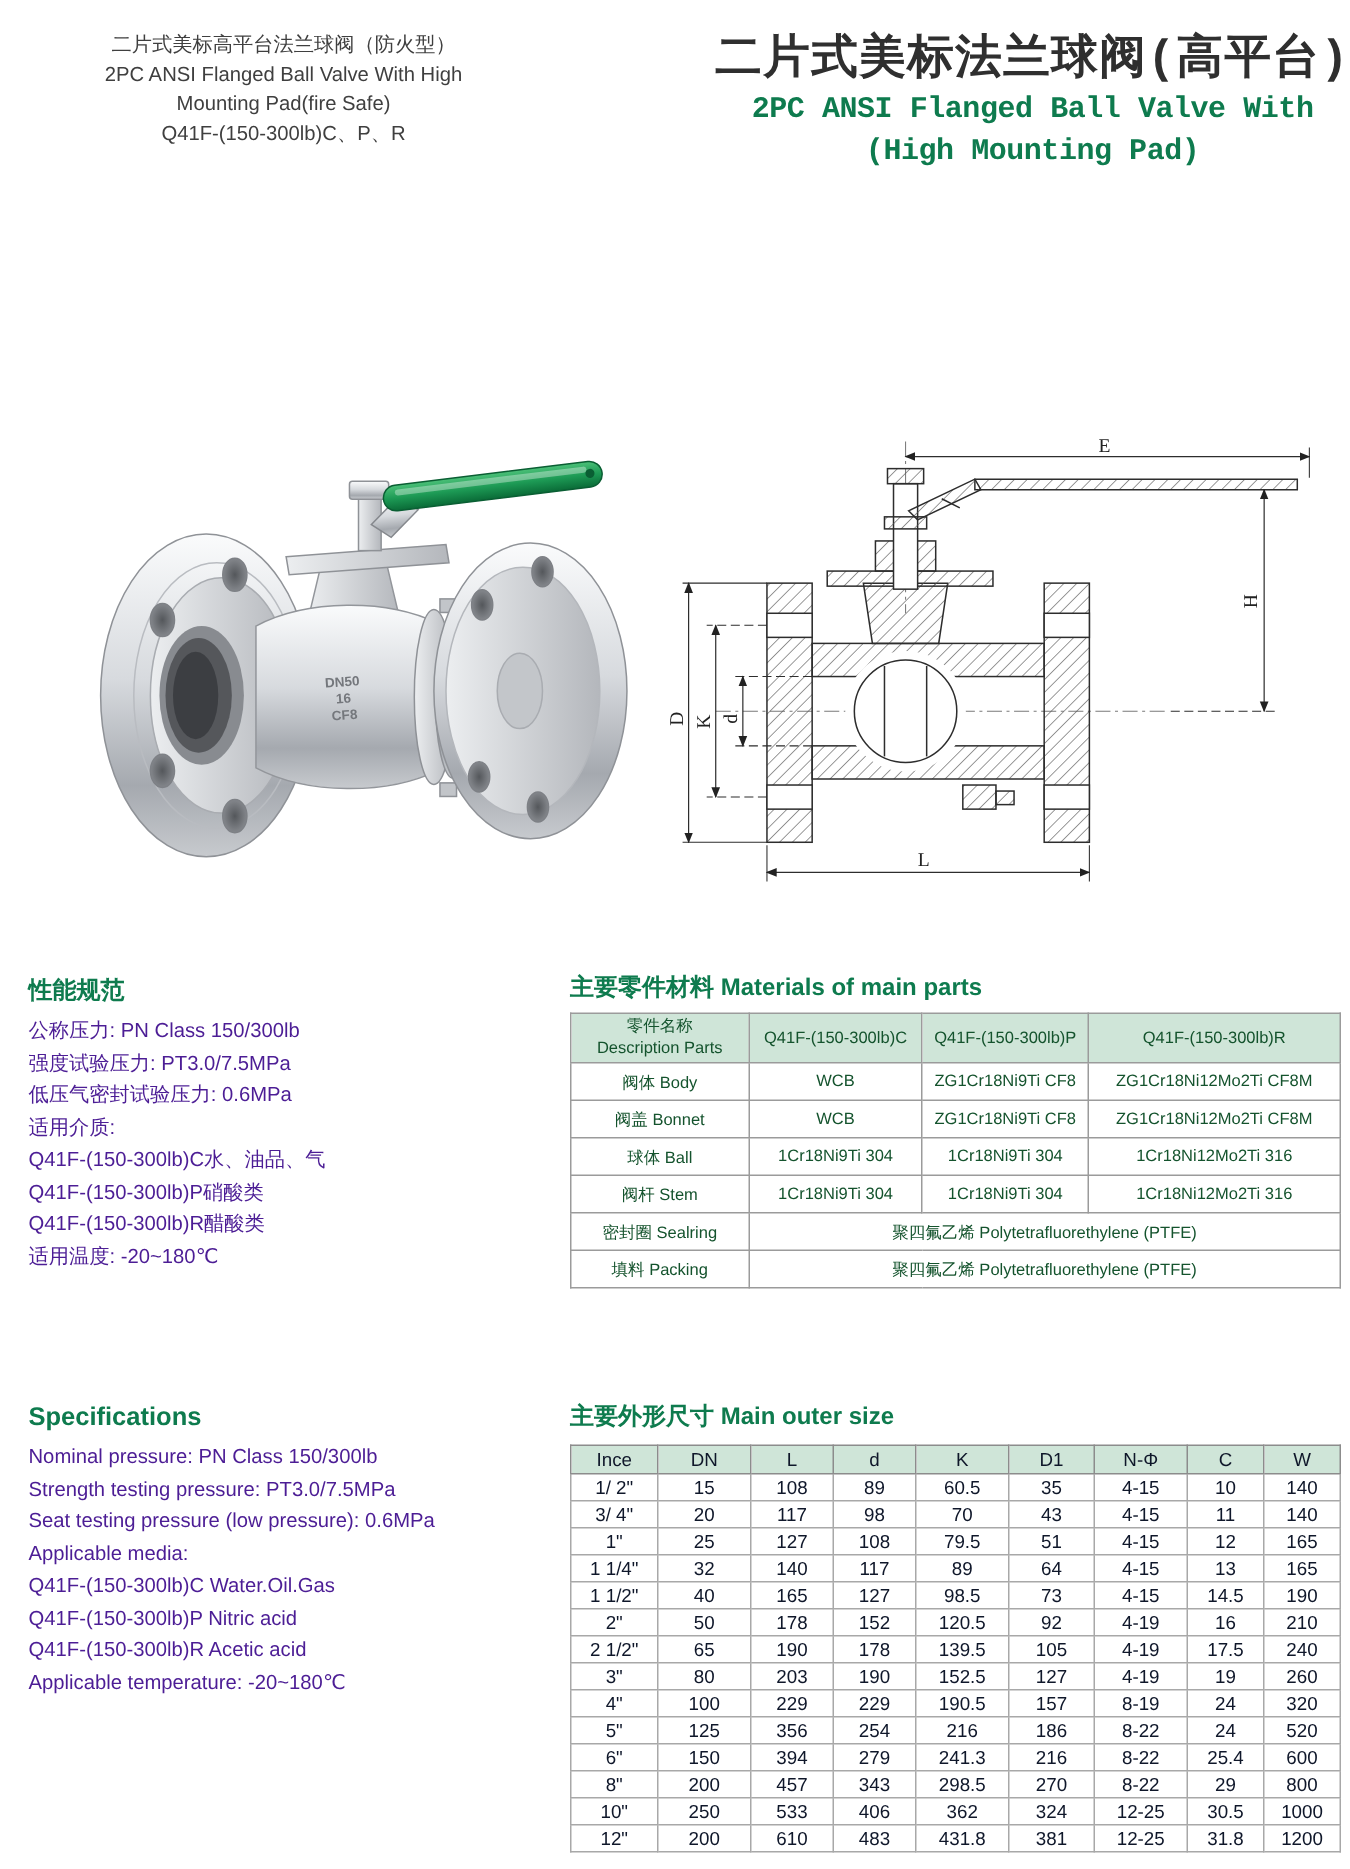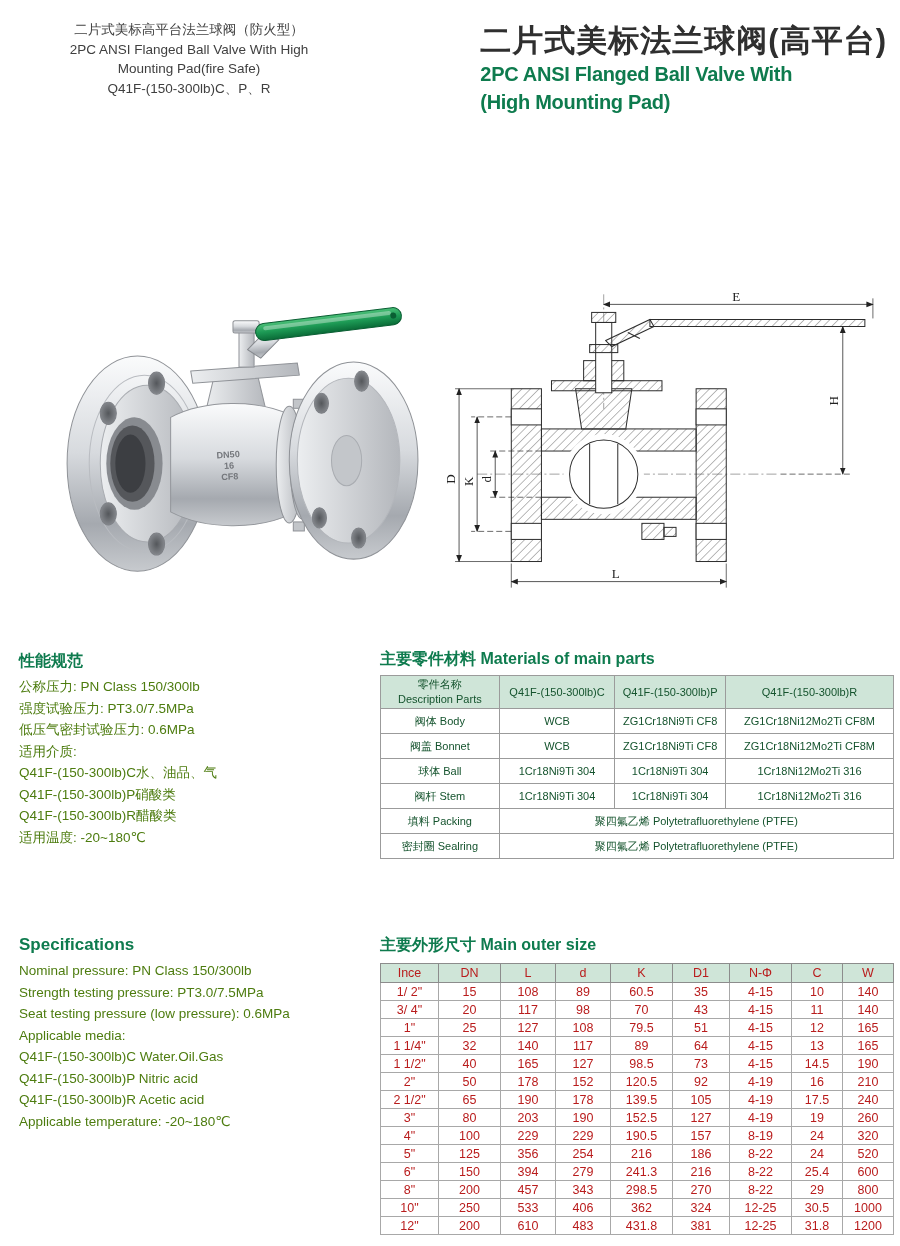--- a/index.html
+++ b/index.html
@@ -6,53 +6,53 @@
     --green:#0e7b4e;
     --th-bg:#cfe5d8;
     --ink:#2e2e2e;
   }
   html,body{margin:0;padding:0;background:#ffffff;}
   body{font-family:"Liberation Sans","DejaVu Sans",sans-serif;color:var(--ink);}
   .page{position:relative;width:900px;height:1246px;background:#ffffff;overflow:hidden;}
 
   
   .hdr-left{position:absolute;left:19px;top:20px;width:340px;font-size:13.5px;line-height:19.5px;color:#3f3f3f;text-align:center;}
-  .hdr-right{position:absolute;right:13px;top:22px;text-align:left;}
+  .hdr-right{position:absolute;right:0;top:22px;text-align:center;font-family:Liberation Mono, monospace;}
   .title-zh{font-size:31px;color:#2f2f2f;font-weight:600;letter-spacing:1px;line-height:38px;}
   .title-en{font-size:20px;font-weight:bold;color:var(--green);line-height:28px;letter-spacing:-0.3px;}
 
   
   .photo{position:absolute;left:52px;top:284px;width:372px;height:318px;}
   .drawing{position:absolute;left:443px;top:288px;width:452px;height:312px;}
   svg text.dim{font-family:"Liberation Serif","DejaVu Serif",serif;font-size:13px;fill:#222;}
   svg text.stamp{font-family:"Liberation Sans",sans-serif;font-size:9px;fill:#74777c;font-weight:bold;}
 
   
   .sec{position:absolute;}
   .perf{left:19px;top:652px;width:350px;}
   .mats{left:380px;top:650px;width:515px;}
   .specs{left:19px;top:936px;width:350px;}
   .sizes{left:380px;top:936px;width:515px;}
   .sec-h{font-weight:bold;color:var(--green);font-size:16px;line-height:18px;}
   .specs .sec-h{font-size:17px;}
-  .lines{margin-top:6px;font-size:13.5px;line-height:21.5px;color:#4d7c0f;}
+  .lines{margin-top:6px;font-size:13.5px;line-height:21.5px;color:#4c1d95;}
 
   
   table{border-collapse:collapse;table-layout:fixed;}
   .mat-table{margin-top:7px;width:514px;font-size:11px;color:#14532d;}
   .mat-table th,.mat-table td{border:1px solid #9b9b9b;text-align:center;vertical-align:middle;padding:0 2px;overflow:hidden;white-space:nowrap;}
   .mat-table th{background:var(--th-bg);font-weight:normal;height:32px;line-height:15px;}
   .mat-table td{height:24px;text-align:center;}
   .mat-c1{width:118px;}
   .mat-c2{width:115px;}
   .mat-c3{width:110px;}
   .mat-c4{width:167px;}
 
   
-  .size-table{margin-top:9px;width:514px;font-size:12.5px;color:#b91c1c;}
+  .size-table{margin-top:9px;width:514px;font-size:12.5px;color:#0f172a;}
   .size-table th,.size-table td{border:1px solid #a8a8a8;text-align:center;vertical-align:middle;padding:0 1px;overflow:hidden;white-space:nowrap;}
   .size-table th{background:var(--th-bg);font-weight:normal;height:18px;border-color:#8c8c8c;}
   .size-table td{height:17px;}
 </style>
 </head>
 <body>
 
 <div class="page">
 
   <div class="hdr-left">
@@ -289,25 +289,25 @@
             <td>1Cr18Ni9Ti 304</td>
             <td>1Cr18Ni12Mo2Ti 316</td>
           </tr>
           <tr>
             <td>阀杆 Stem</td>
             <td>1Cr18Ni9Ti 304</td>
             <td>1Cr18Ni9Ti 304</td>
             <td>1Cr18Ni12Mo2Ti 316</td>
           </tr>
           <tr>
+            <td>密封圈 Sealring</td>
+            <td colspan="3">聚四氟乙烯 Polytetrafluorethylene (PTFE)</td>
+          </tr>
+          <tr>
             <td>填料 Packing</td>
-            <td colspan="3">聚四氟乙烯 Polytetrafluorethylene (PTFE)</td>
-          </tr>
-          <tr>
-            <td>密封圈 Sealring</td>
             <td colspan="3">聚四氟乙烯 Polytetrafluorethylene (PTFE)</td>
           </tr>
         </tbody>
     </table>
   </div>
 
   <div class="sec specs">
     <div class="sec-h">Specifications</div>
     <div class="lines">
         <div>Nominal pressure: PN Class 150/300lb</div>

